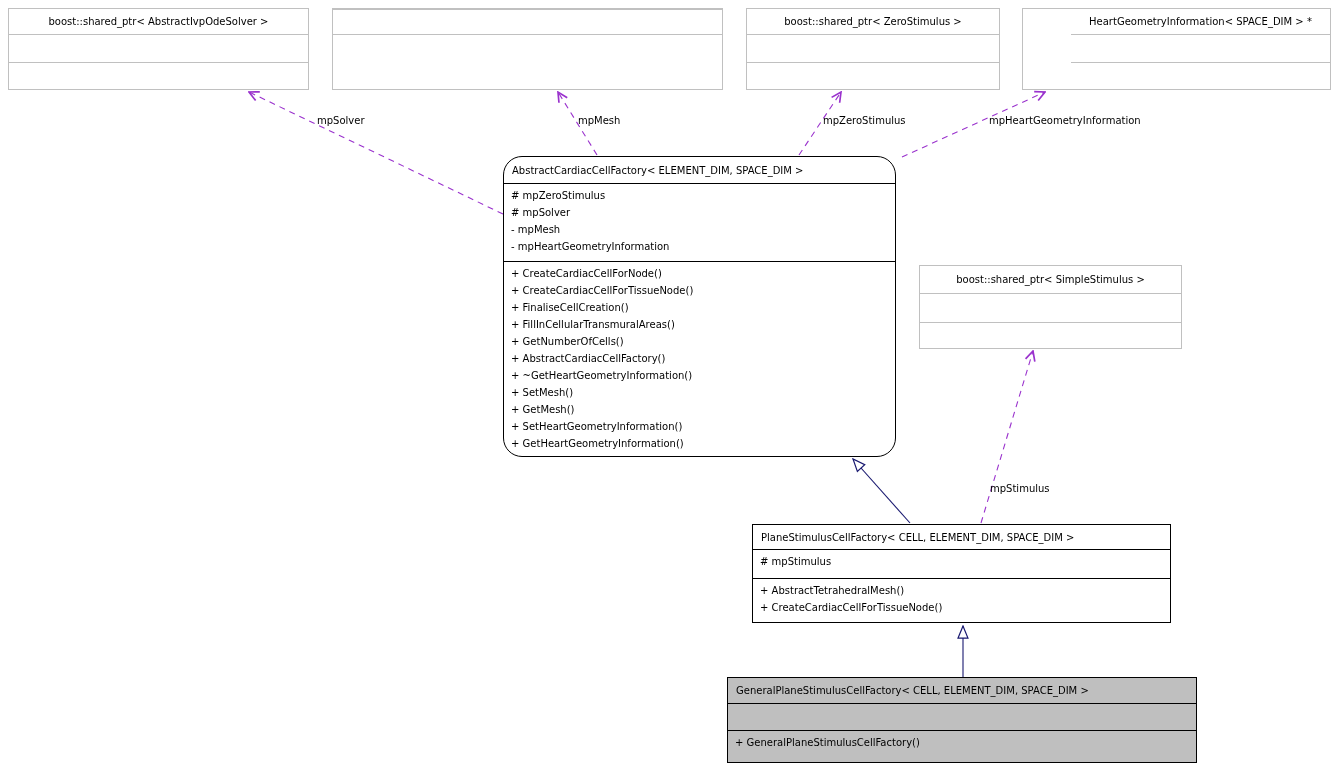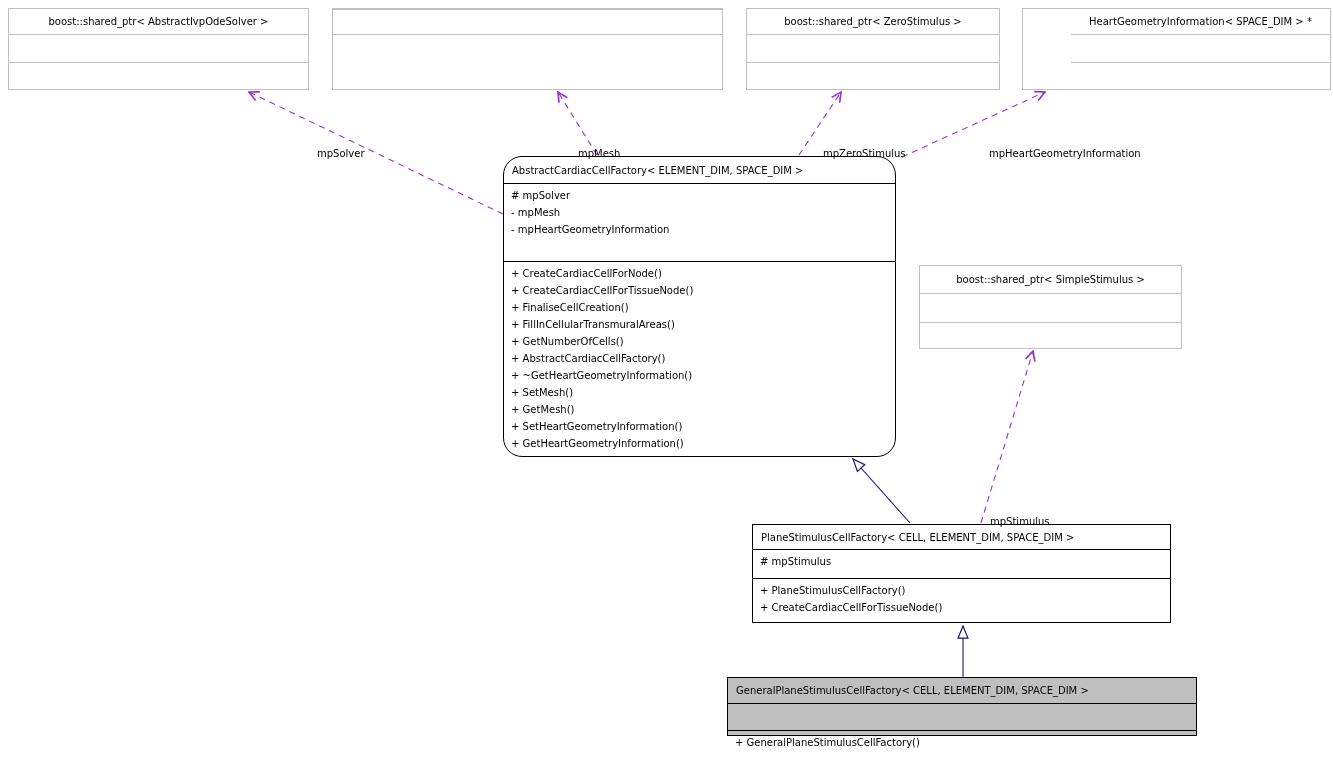--- a/index.html
+++ b/index.html
@@ -69,32 +69,31 @@
     overflow: visible;
   }
   .member {
     line-height: 17px;
     white-space: nowrap;
   }
   .edge-label {
     position: absolute;
     white-space: nowrap;
     line-height: 15px;
-    margin-top: 33px;
   }
 
   
   #box-ivp     { left: 8px;    top: 8px;   width: 301px; height: 82px; grid-template-rows: 25px 28px 1fr; }
   #box-mesh    { left: 332px;  top: 8px;   width: 391px; height: 82px; grid-template-rows: 25px 28px 1fr; }
   #box-zero    { left: 746px;  top: 8px;   width: 254px; height: 82px; grid-template-rows: 25px 28px 1fr; }
   #box-heart   { left: 1022px; top: 8px;   width: 309px; height: 82px; grid-template-rows: 25px 28px 1fr; padding-left: 48px; }
   #box-abstract{ left: 503px;  top: 156px; width: 393px; height: 301px; grid-template-rows: 26px 78px 1fr; border-radius: 19px; }
   #box-simple  { left: 919px;  top: 265px; width: 263px; height: 84px; grid-template-rows: 27px 29px 1fr; }
   #box-plane   { left: 752px;  top: 524px; width: 419px; height: 99px; grid-template-rows: 24px 29px 1fr; }
-  #box-general { left: 727px;  top: 677px; width: 470px; height: 59px; grid-template-rows: 25px 27px 1fr; }
+  #box-general { left: 727px;  top: 677px; width: 470px; height: 86px; grid-template-rows: 25px 27px 1fr; }
 
   #label-mpsolver   { left: 317px; top: 113px; }
   #label-mpmesh     { left: 578px; top: 113px; }
   #label-mpzero     { left: 823px; top: 113px; }
   #label-mpheart    { left: 989px; top: 113px; }
   #label-mpstimulus { left: 990px; top: 481px; }
 </style>
 </head>
 <body>
 
@@ -137,20 +136,21 @@
 
   <div class="uml-box external" id="box-heart">
     <div class="uml-title">HeartGeometryInformation&lt; SPACE_DIM &gt; *</div>
     <div class="row"></div>
     <div class="row"></div>
   </div>
 
   <div class="uml-box main" id="box-abstract">
     <div class="uml-title overflow-left">AbstractCardiacCellFactory&lt; ELEMENT_DIM, SPACE_DIM &gt;</div>
     <div class="compartment">
+        <div class="member"># mpZeroStimulus</div>
         <div class="member"># mpSolver</div>
         <div class="member">- mpMesh</div>
         <div class="member">- mpHeartGeometryInformation</div>
       </div>
     <div class="compartment">
         <div class="member">+ CreateCardiacCellForNode()</div>
         <div class="member">+ CreateCardiacCellForTissueNode()</div>
         <div class="member">+ FinaliseCellCreation()</div>
         <div class="member">+ FillInCellularTransmuralAreas()</div>
         <div class="member">+ GetNumberOfCells()</div>
@@ -168,21 +168,21 @@
     <div class="row"></div>
     <div class="row"></div>
   </div>
 
   <div class="uml-box main" id="box-plane">
     <div class="uml-title overflow-left">PlaneStimulusCellFactory&lt; CELL, ELEMENT_DIM, SPACE_DIM &gt;</div>
     <div class="compartment">
         <div class="member"># mpStimulus</div>
       </div>
     <div class="compartment">
-        <div class="member">+ PlaneStimulusCellFactory()</div>
+        <div class="member">+ AbstractTetrahedralMesh()</div>
         <div class="member">+ CreateCardiacCellForTissueNode()</div>
       </div>
   </div>
 
   <div class="uml-box main highlight" id="box-general">
     <div class="uml-title overflow-left">GeneralPlaneStimulusCellFactory&lt; CELL, ELEMENT_DIM, SPACE_DIM &gt;</div>
     <div class="row"></div>
     <div class="compartment">
         <div class="member">+ GeneralPlaneStimulusCellFactory()</div>
       </div>

